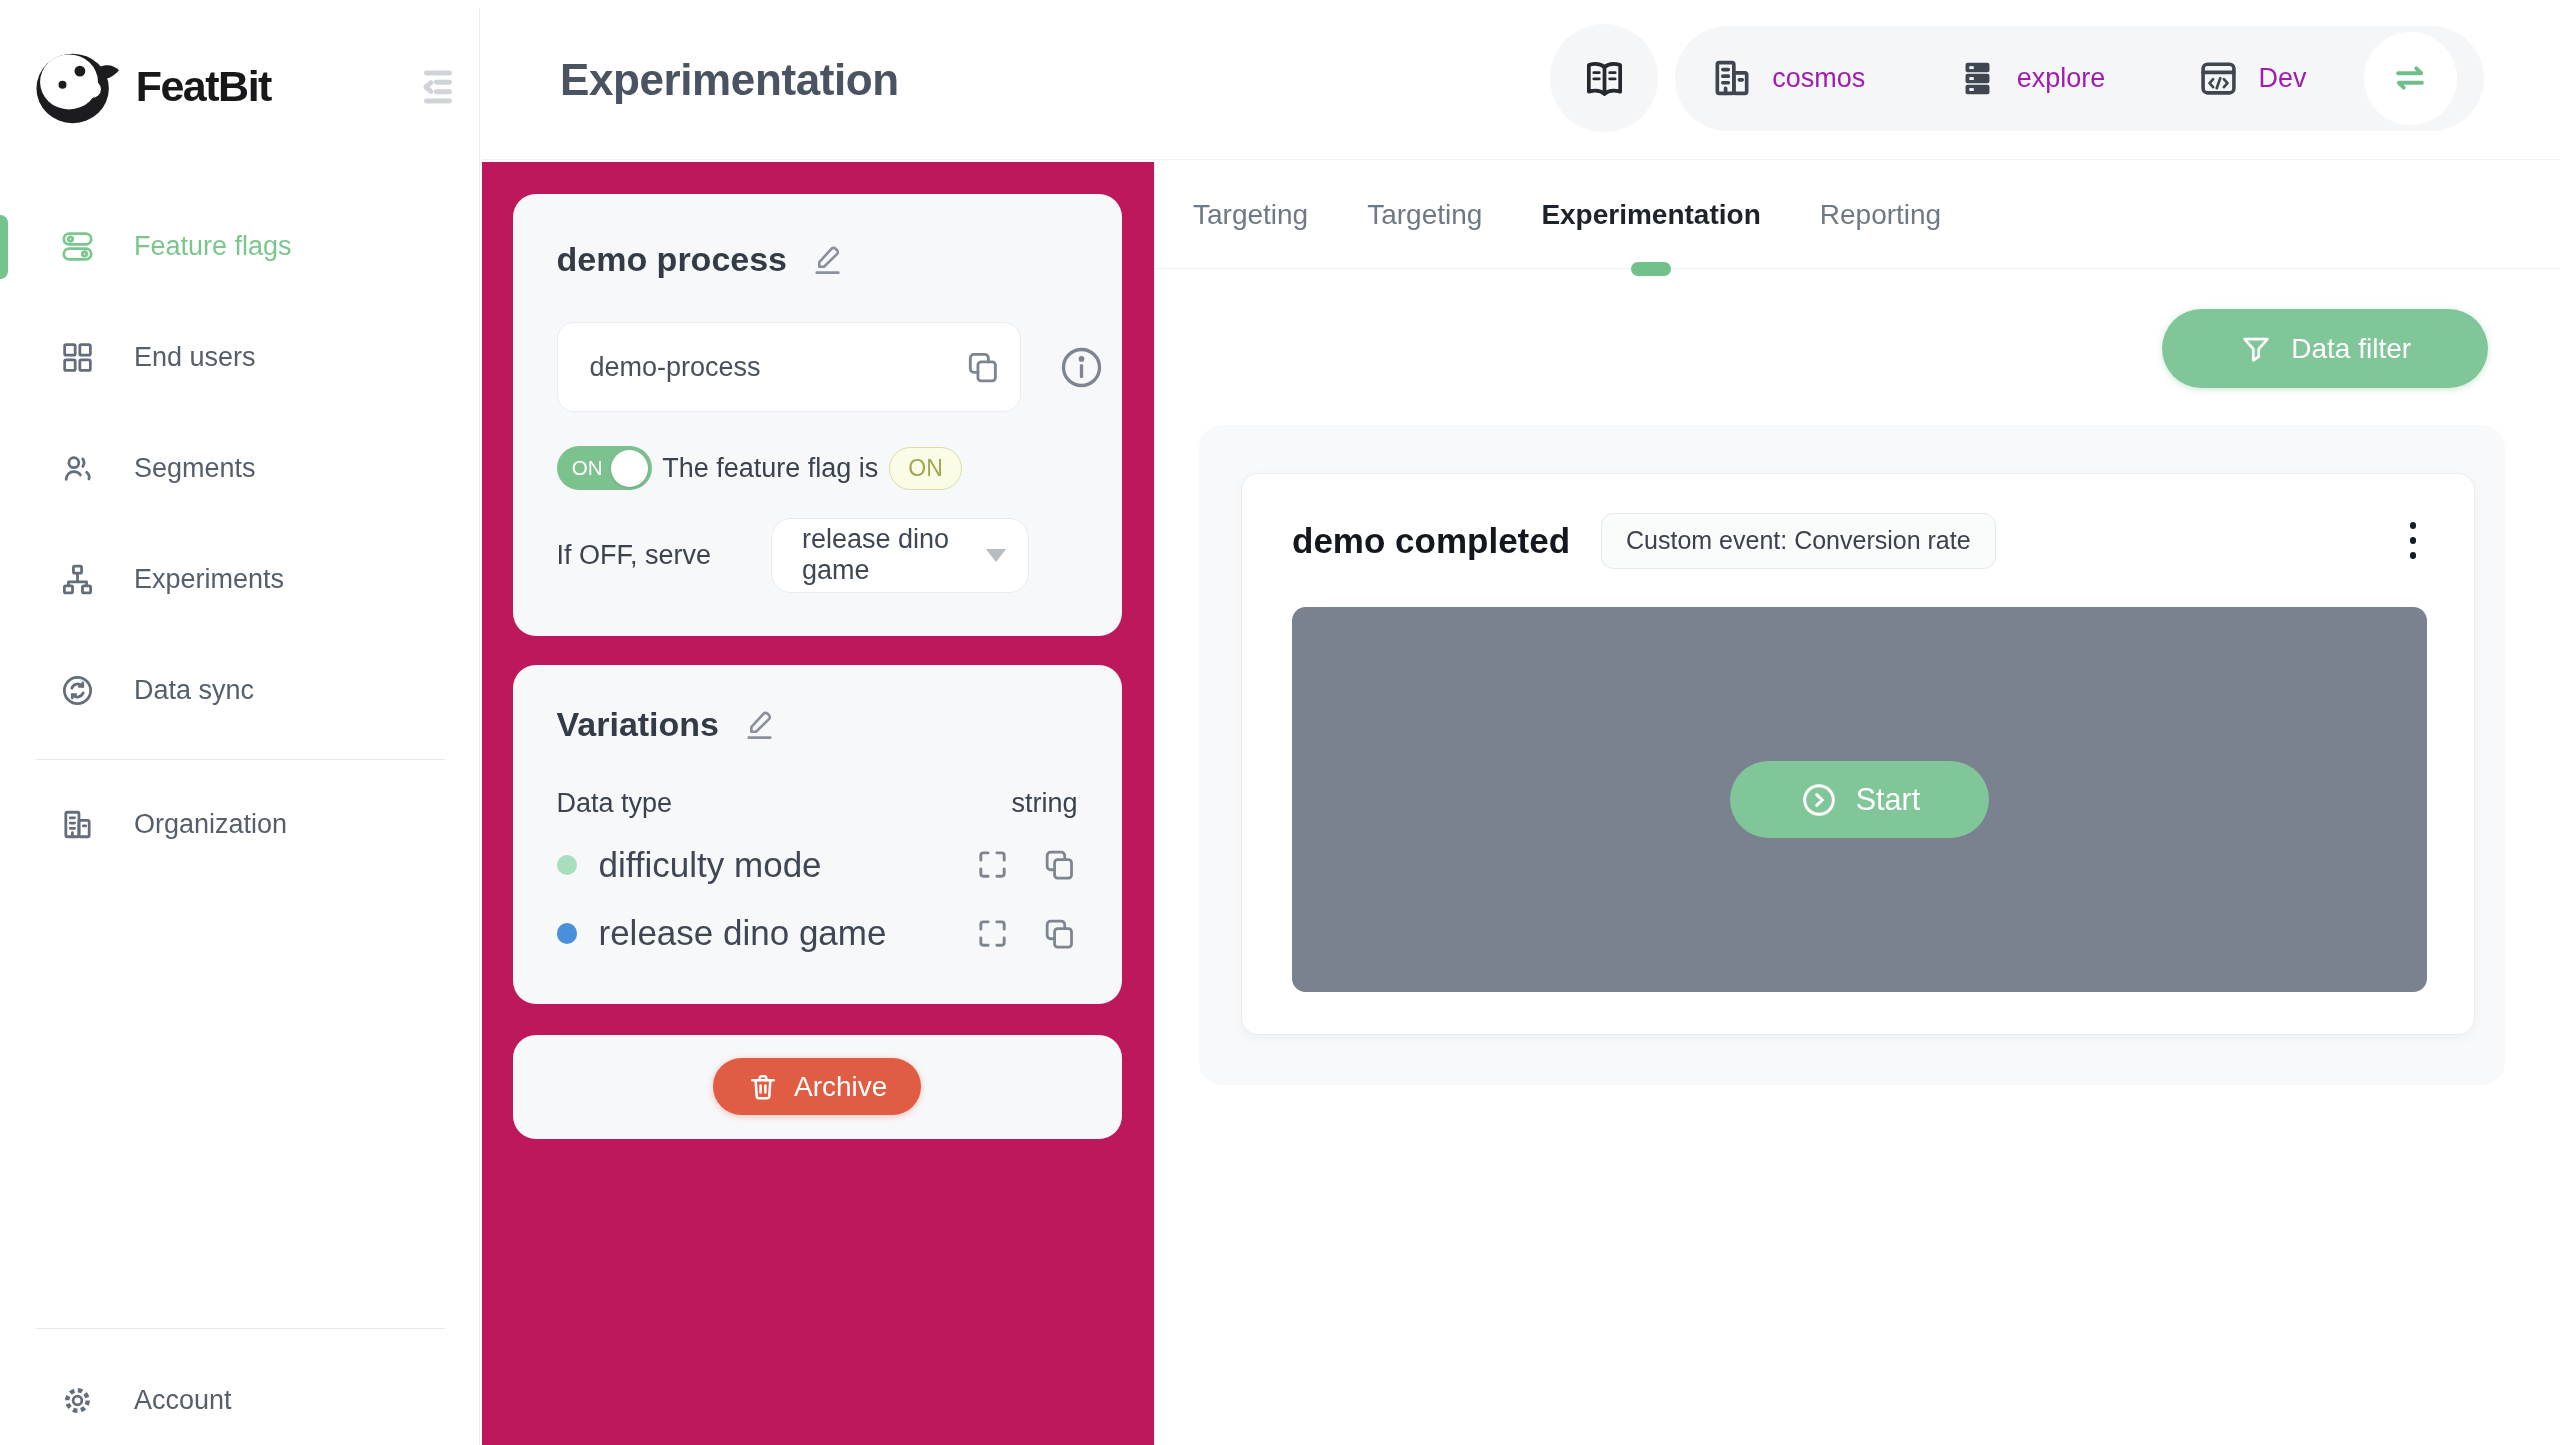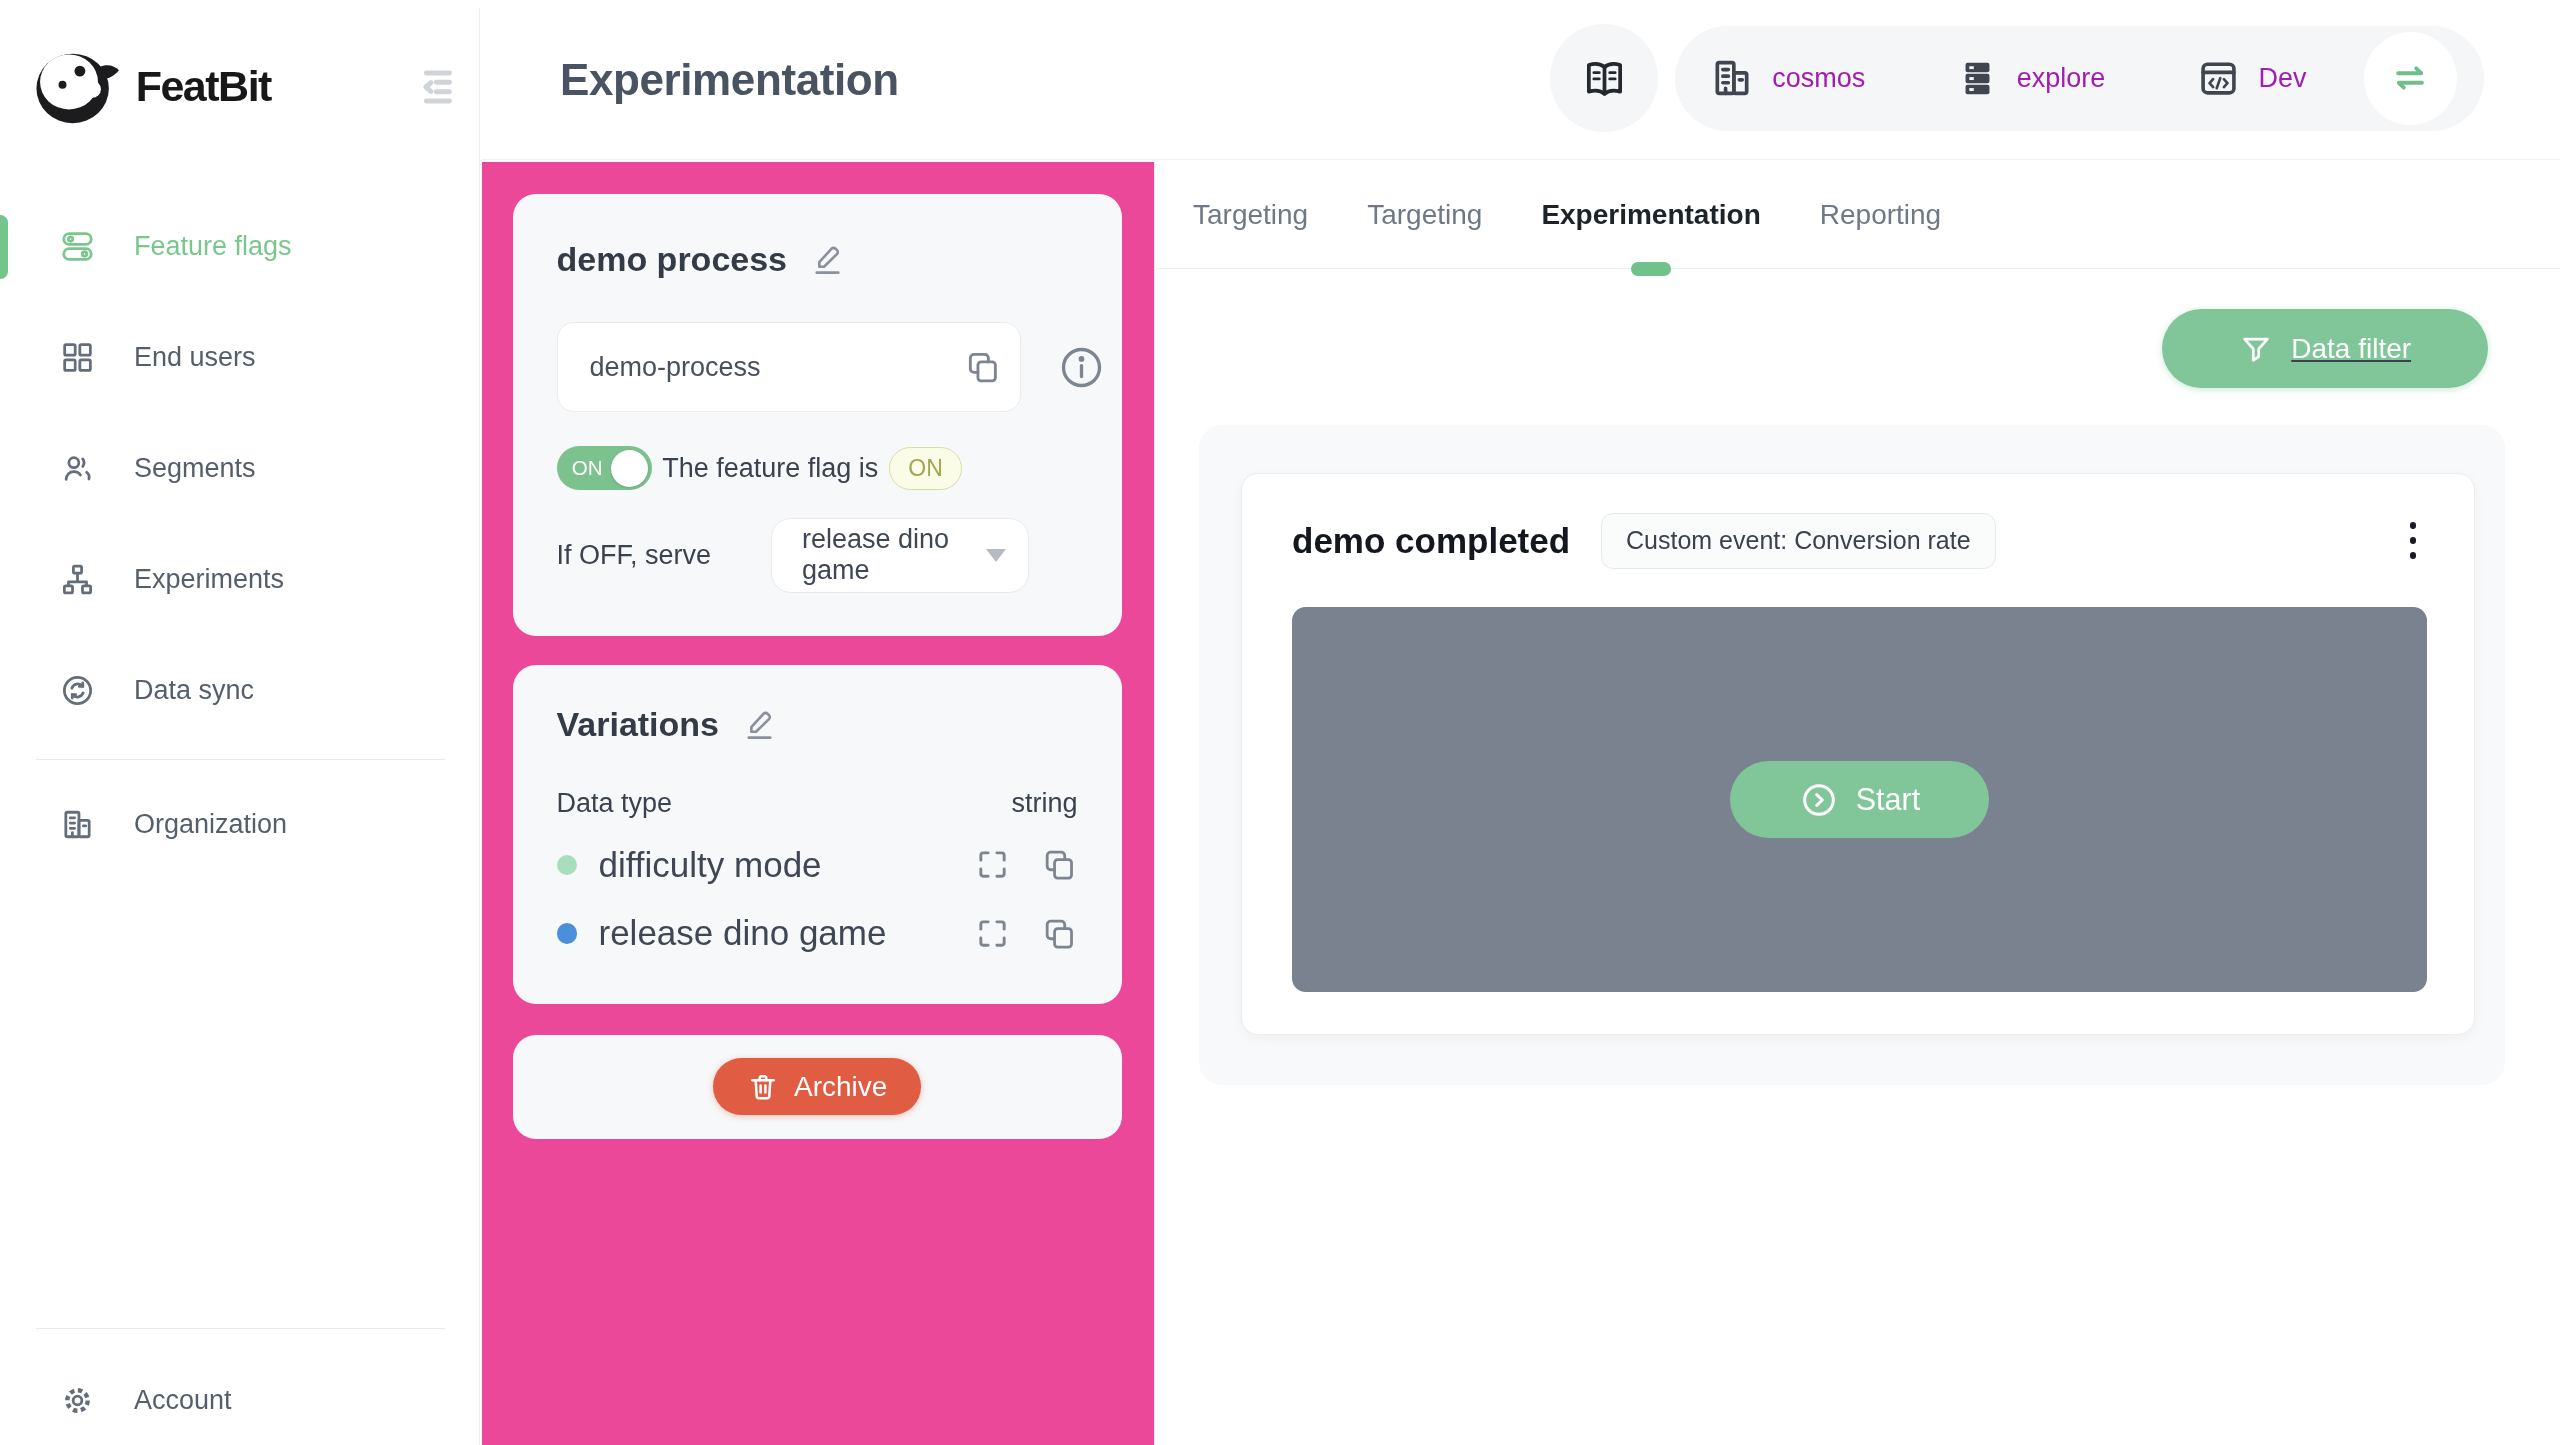--- a/index.html
+++ b/index.html
@@ -56,21 +56,21 @@
   .env-item .env-label { font-size:27px; color:#a21caf; }
   .env-item svg { color:#3f4650; }
   .swap-circle {
     width:93px; height:93px; border-radius:50%; background:#ffffff; border:none; cursor:pointer;
     display:flex; align-items:center; justify-content:center; color:#6fbf8b; padding:0; margin-left:-35px;
   }
 
   
   .left-panel {
     position:absolute; left:0; top:162px; width:673px; bottom:0;
-    border-right:1.5px solid #ededf0; padding:32px 0 0 30.5px; background:#ec4899;
+    border-right:1.5px solid #ededf0; padding:32px 0 0 30.5px; background:#be185d;
   }
   .card { width:609px; background:#f7f8f9; border-radius:23px; }
   .card-flag { padding:46px 44px 43px 44px; margin-bottom:29px; }
   .card-head { display:flex; align-items:center; gap:23px; }
   .card-title { font-size:34px; font-weight:700; color:#333b47; margin:0; }
   .edit-btn { border:none; background:transparent; padding:0; cursor:pointer; color:#8a919c; }
   .key-row { margin-top:43px; display:flex; align-items:center; gap:37px; }
   .key-input-wrap { position:relative; width:464px; }
   .key-input {
     width:464px; height:90px; background:#fff; border:1.5px solid #e9ebee; border-radius:17px;
@@ -119,21 +119,21 @@
 
   
   .right-panel { position:absolute; left:674px; top:162px; right:0; bottom:0; background:#fff; }
   .tabbar { height:107px; display:flex; align-items:center; gap:59px; padding-left:37px; border-bottom:1.5px solid #eef0f2; }
   .tab { font-size:28px; color:#6f7885; cursor:pointer; position:relative; height:100%; display:flex; align-items:center; }
   .tab.active { color:#1d232b; font-weight:700; }
   .tab-indicator {
     position:absolute; left:50%; bottom:-7.6px; transform:translateX(-50%);
     width:40px; height:13.7px; border-radius:6.9px; background:#70c18a;
   }
-  .filter-row { display:flex; justify-content:flex-end; padding:40px 72px 0 0;text-decoration:underline; }
+  .filter-row { display:flex; justify-content:flex-end; padding:40px 72px 0 0; }
   .data-filter-btn {
     width:326px; height:79px; border:none; border-radius:40px; background:#81c699; cursor:pointer;
     display:flex; align-items:center; justify-content:center; gap:18.3px; color:#fff; font-size:28px;
     font-family:"Liberation Sans",sans-serif; box-shadow:0 1.5px 7.6px rgba(129,198,153,.4);
   }
   .exp-outer { margin:37px 55px 0 43px; height:660px; background:#f8f9fa; border-radius:23px; padding:48px 0 0 42px; }
   .exp-card {
     width:1234px; height:562px; background:#fff; border:1.5px solid #eaecee; border-radius:17px;
     padding:0 50px; box-shadow:0 3.1px 12.2px rgba(20,25,35,.04);
   }

